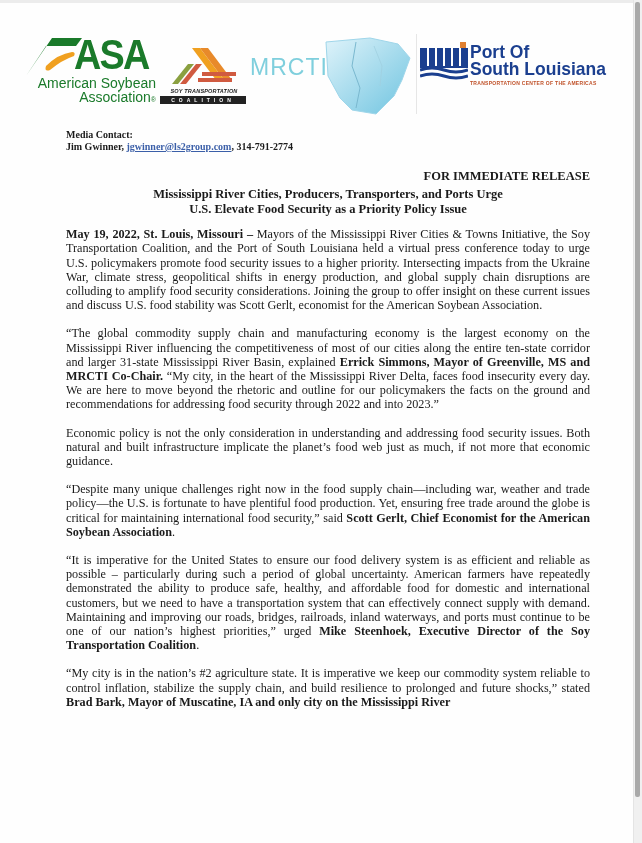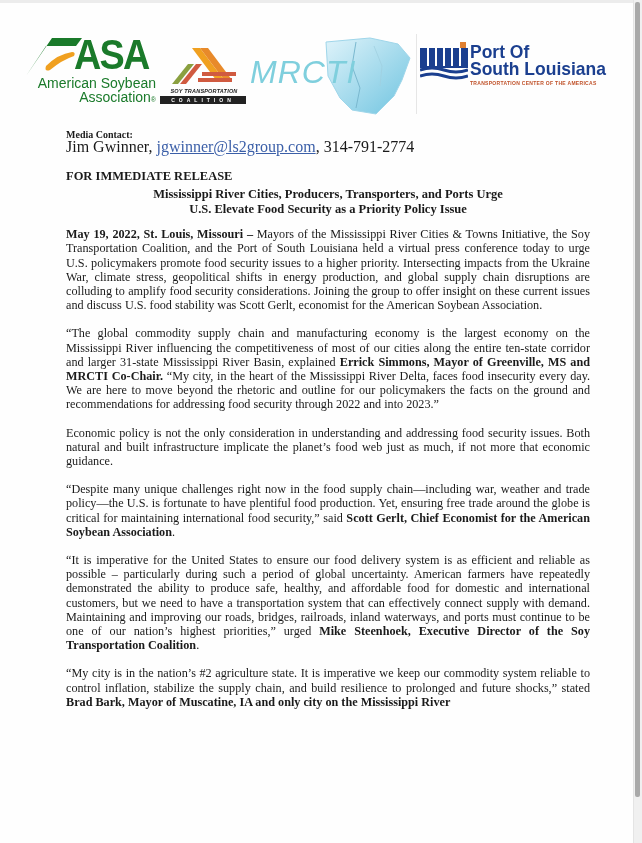--- a/index.html
+++ b/index.html
@@ -17,33 +17,33 @@
   
   .logos { position: absolute; left: 0; top: 24px; width: 554px; height: 90px; }
   .asa { position: absolute; left: 16px; top: 10px; width: 140px; height: 75px; }
   .asa-letters { position: absolute; left: 58px; top: 0; font-family: "Liberation Sans", sans-serif; font-weight: bold; font-size: 42px; color: #1a7a2a; letter-spacing: -2px; line-height: 42px; transform: scaleX(0.9); transform-origin: left; }
   .asa-swoosh { position: absolute; left: 8px; top: 2px; }
   .asa-name { position: absolute; left: 0; top: 42px; width: 140px; text-align: right; font-family: "Liberation Sans", sans-serif; font-size: 14px; line-height: 14px; color: #1a7a2a; }
   .stc { position: absolute; left: 158px; top: 22px; width: 92px; height: 62px; }
   .stc-caption1 { position: absolute; left: 0; top: 42px; width: 92px; font-family: "Liberation Sans", sans-serif; font-size: 5.5px; font-style: italic; font-weight: bold; color: #222; text-align: center; letter-spacing: 0.2px; }
   .stc-caption2 { position: absolute; left: 2px; top: 50px; width: 86px; height: 8px; background: #222; color: #fff; font-family: "Liberation Sans", sans-serif; font-size: 5px; font-weight: bold; letter-spacing: 4px; text-align: center; line-height: 8px; }
   .mrcti { position: absolute; left: 248px; top: 12px; width: 170px; height: 80px; }
-  .mrcti-text { position: absolute; left: 2px; top: 18px; font-family: "Liberation Sans", sans-serif; font-size: 32px; color: #7fcfdd; letter-spacing: 1px; font-style: italic; }
+  .mrcti-text { position: absolute; left: 2px; top: 18px; font-family: "Liberation Sans", sans-serif; font-size: 23px; color: #7fcfdd; letter-spacing: 1px; }
   .port { position: absolute; left: 420px; top: 18px; width: 195px; height: 56px; }
   .port-text1 { position: absolute; left: 50px; top: 0px; font-family: "Liberation Sans", sans-serif; font-weight: bold; font-size: 19px; line-height: 19px; color: #1b3f8f; transform: scaleX(0.92); transform-origin: left; }
   .port-text2 { position: absolute; left: 50px; top: 17px; font-family: "Liberation Sans", sans-serif; font-weight: bold; font-size: 19px; line-height: 19px; color: #1b3f8f; transform: scaleX(0.92); transform-origin: left; white-space: nowrap; }
   .port-tag { position: absolute; left: 50px; top: 38px; font-family: "Liberation Sans", sans-serif; font-weight: bold; font-size: 5px; color: #c0522a; letter-spacing: 0.3px; white-space: nowrap; }
   .divider-line { position: absolute; left: 416px; top: 10px; width: 1px; height: 80px; background: #e6e6e6; }
 
   
   .content { position: absolute; left: 66px; top: 129px; width: 524px; font-size: 12.2px; line-height: 14.2px; }
   .contact-label { font-weight: bold; font-size: 10px; line-height: 12px; }
-  .contact-line { font-size: 16px; line-height: 12px; }
+  .contact-line { font-size: 10px; line-height: 12px; font-weight: bold; }
   .contact-line a { color: #3b5fa8; text-decoration: underline; }
-  .release { text-align: left; font-weight: bold; font-size: 12.5px; margin-top: 16px; }
+  .release { text-align: right; font-weight: bold; font-size: 12.5px; margin-top: 16px; }
   .headline { text-align: center; font-weight: bold; font-size: 12.5px; line-height: 15px; margin-top: 4px; }
   p { margin: 0; text-align: justify; }
   .p1 { margin-top: 10px; }
   .para { margin-top: 14px; }
   b { font-weight: bold; }
 </style>
 </head>
 <body>
 
 <div class="page">

